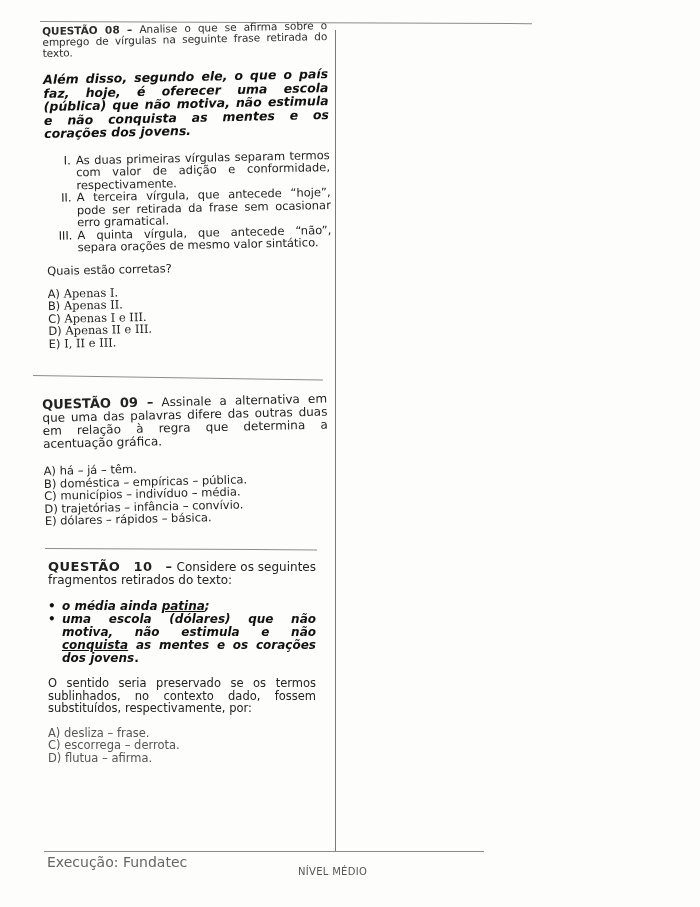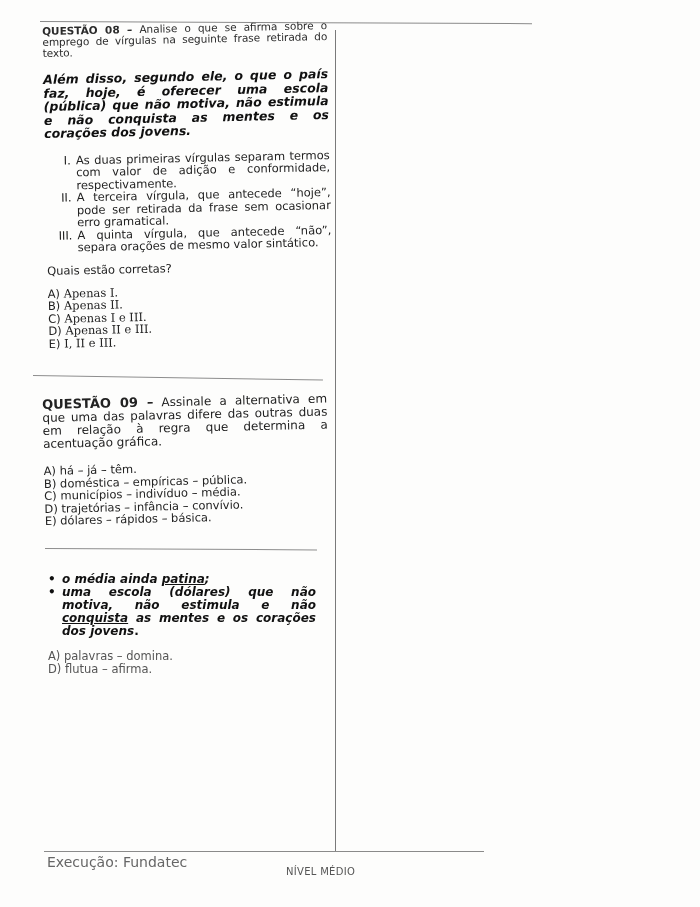--- a/index.html
+++ b/index.html
@@ -61,21 +61,21 @@
     .bullet .dot { width: 14px; flex-shrink: 0; font-style: normal; }
     .bullet .txt { flex: 1; text-align: justify; }
     .bullet u { }
     .bullet .plain { font-weight: bold; font-style: normal; }
     .q10 .body { margin-top: 12px; font-size: 11.5px; line-height: 12.5px; text-align: justify; color: #222; }
     .q10 .opts { margin-top: 12px; font-size: 11.5px; line-height: 12.5px; color: #555; }
     .footer-left {
       position: absolute; left: 47px; top: 854px; font-size: 14px; color: #666;
     }
     .footer-center {
-      position: absolute; left: 286px; top: 866px; font-size: 10px; color: #555; letter-spacing: 0.3px;
+      position: absolute; left: 298px; top: 866px; font-size: 10px; color: #555; letter-spacing: 0.3px;
     }
   </style>
 </head>
 <body>
 
 <div class="page">
   <div class="top-rule"></div>
   <div class="col-divider"></div>
 
   <div class="col q08">
@@ -120,36 +120,42 @@
       <div class="opt"><span>B)</span> <span>doméstica – empíricas – pública.</span></div>
       <div class="opt"><span>C)</span> <span>municípios – indivíduo – média.</span></div>
       <div class="opt"><span>D)</span> <span>trajetórias – infância – convívio.</span></div>
       <div class="opt"><span>E)</span> <span>dólares – rápidos – básica.</span></div>
     </div>
   </div>
 
   <div class="sep2"></div>
 
   <div class="col q10">
+    <div class="intro">
+      <span class="q-head">QUESTÃO 10 –</span>
+      <span>Considere os seguintes fragmentos retirados do texto:</span>
+    </div>
     <div class="bullets">
       <div class="bullet">
         <span class="dot">•</span>
         <span class="txt">
           <span>o média ainda </span><u>patina</u><span>;</span>
         </span>
       </div>
       <div class="bullet">
         <span class="dot">•</span>
         <span class="txt">
           <span>uma escola (dólares) que não motiva, não estimula e não </span><u>conquista</u><span> as mentes e os corações dos jovens</span><span class="plain">.</span>
         </span>
       </div>
     </div>
+    <div class="body">O sentido seria preservado se os termos sublinhados, no contexto dado, fossem substituídos, respectivamente, por:</div>
     <div class="opts">
-      <div class="opt"><span>A)</span> <span>palavras – domina.</span></div>
+      <div class="opt"><span>A)</span> <span>desliza – frase.</span></div>
+      <div class="opt"><span>C)</span> <span>escorrega – derrota.</span></div>
       <div class="opt"><span>D)</span> <span>flutua – afirma.</span></div>
     </div>
   </div>
 
   <div class="bottom-rule"></div>
   <div class="footer-left">Execução: Fundatec</div>
   <div class="footer-center">NÍVEL MÉDIO</div>
 </div>
 
 </body></html>

